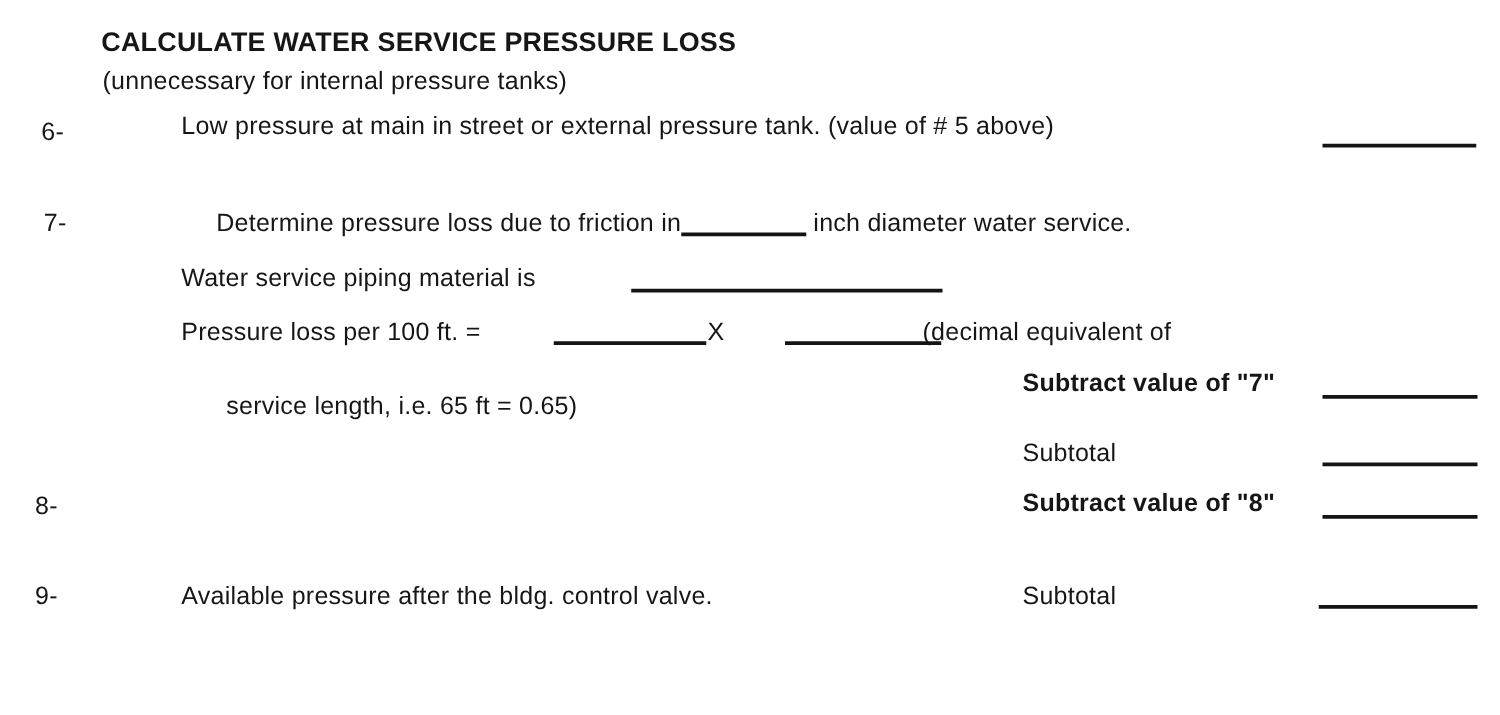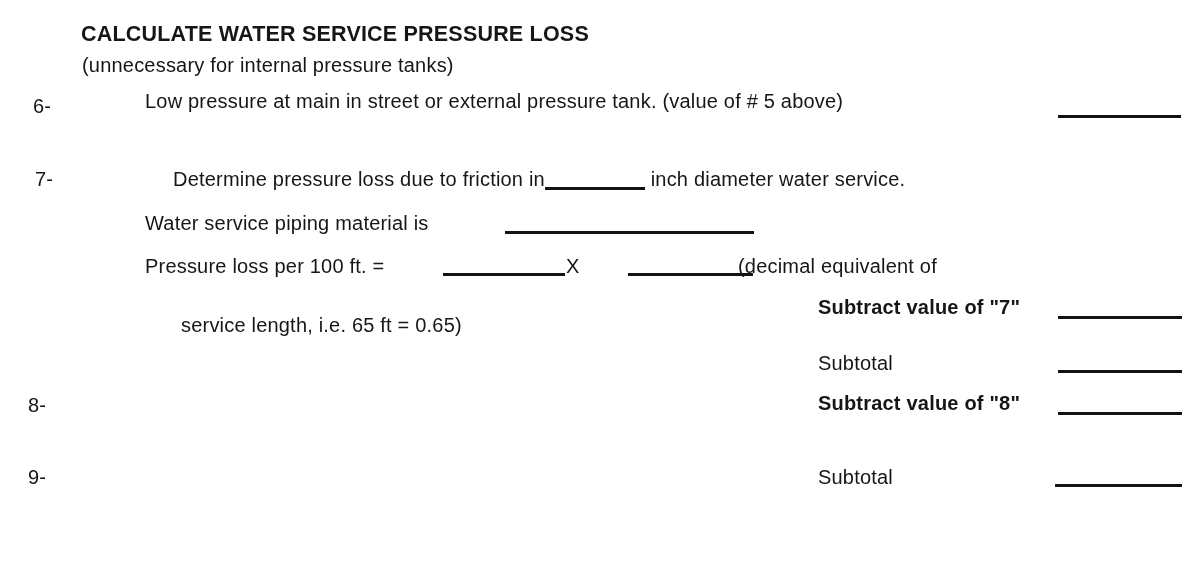--- a/index.html
+++ b/index.html
@@ -75,16 +75,17 @@
   <div class="blank" style="left:1058px; top:296px; width:124px;"></div>
 
   <div class="abs body-text" style="left:818px; top:352px;">Subtotal</div>
   <div class="blank" style="left:1058px; top:350px; width:124px;"></div>
 
   <div class="abs body-text" style="left:28px; top:394px;">8-</div>
   <div class="abs body-text bold" style="left:818px; top:392px;">Subtract value of "8"</div>
   <div class="blank" style="left:1058px; top:392px; width:124px;"></div>
 
   <div class="abs body-text" style="left:28px; top:466px;">9-</div>
+  <div class="abs body-text" style="left:145px; top:466px;">Available pressure after the bldg. control valve.</div>
   <div class="abs body-text" style="left:818px; top:466px;">Subtotal</div>
   <div class="blank" style="left:1055px; top:464px; width:127px;"></div>
 
 </div>
 
 </body></html>

